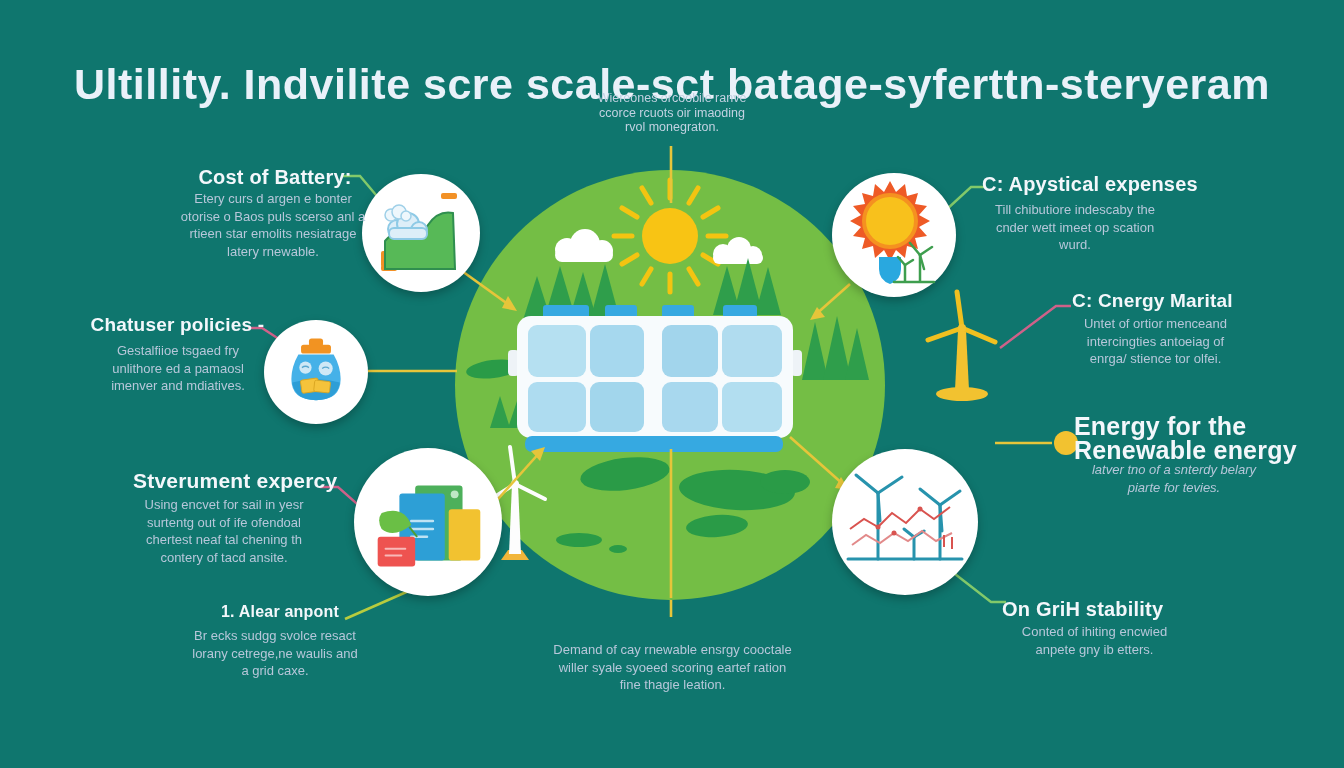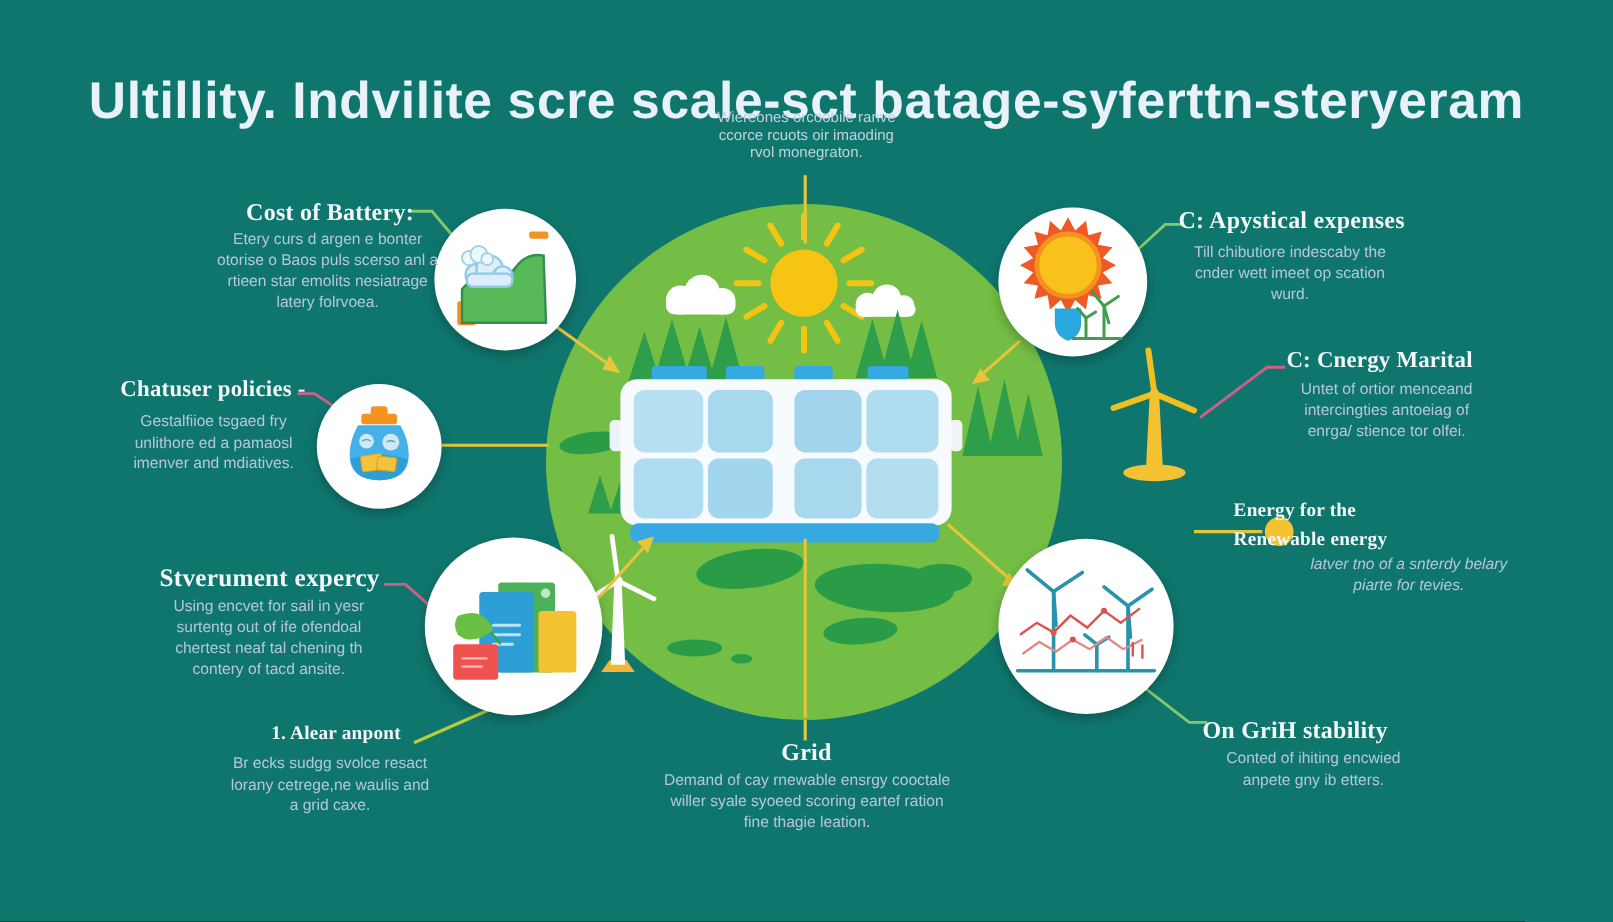--- a/index.html
+++ b/index.html
@@ -11,21 +11,21 @@
   .title {
     position:absolute; left:0; top:60px; width:1344px;
     text-align:center; font-size:43px; font-weight:bold;
     color:#e9f1f9; letter-spacing:0.5px;
   }
   .subtitle {
     position:absolute; left:512px; top:91px; width:320px;
     text-align:center; font-size:12.5px; line-height:14.5px; color:#c2d2e2;
   }
   .subtitle span { display:block; }
-  .h { position:absolute; font-weight:bold; color:#f3f7fb; letter-spacing:0.2px;font-family:Liberation Serif, serif; }
+  .h { position:absolute; font-weight:bold; color:#f3f7fb; letter-spacing:0.2px; }
   .b { position:absolute; color:#b7c7da; font-size:13px; line-height:17.5px;text-align:center; }
   .center-txt { text-align:center; }
   .icon-circle {
     position:absolute; background:#ffffff; border-radius:50%;
     display:flex; align-items:center; justify-content:center;
     box-shadow:0 4px 10px rgba(0,0,0,0.25);
   }
   .abs { position:absolute; }
   svg { display:block; }
 </style>
@@ -270,42 +270,41 @@
   </svg>
 
   <div class="title">Ultillity. Indvilite scre scale-sct batage-syferttn-steryeram</div>
   <div class="subtitle">
     <span>Wiereones orcoobile ranve</span>
     <span>ccorce rcuots oir imaoding</span>
     <span>rvol monegraton.</span>
   </div>
 
   <div class="h center-txt" style="left:165px; top:166px; width:220px; font-size:20px;">Cost of Battery:</div>
-  <div class="b center-txt" style="left:178px; top:190px; width:190px;">Etery curs d argen e bonter otorise o Baos puls scerso anl a rtieen star emolits nesiatrage latery folrvoea.</div>
+  <div class="b center-txt" style="left:178px; top:190px; width:190px;">Etery curs d argen e bonter otorise o Baos puls scerso anl a rtieen star emolits nesiatrage latery rnewable.</div>
 
   <div class="h center-txt" style="left:85px; top:314px; width:185px; font-size:19px;">Chatuser policies -</div>
   <div class="b center-txt" style="left:102px; top:342px; width:152px;">Gestalfiioe tsgaed fry unlithore ed a pamaosl imenver and mdiatives.</div>
 
   <div class="h" style="left:133px; top:469px; font-size:21px;">Stverument expercy</div>
   <div class="b" style="left:134px; top:496px; width:180px;">Using encvet for sail in yesr surtentg out of ife ofendoal chertest neaf tal chening th contery of tacd ansite.</div>
 
   <div class="h center-txt" style="left:200px; top:603px; width:160px; font-size:16px;">1. Alear anpont</div>
   <div class="b center-txt" style="left:190px; top:627px; width:170px;">Br ecks sudgg svolce resact lorany cetrege,ne waulis and a grid caxe.</div>
 
   <div class="h" style="left:982px; top:173px; font-size:20px;">C: Apystical expenses</div>
   <div class="b" style="left:980px; top:201px; width:190px;">Till chibutiore indescaby the cnder wett imeet op scation wurd.</div>
 
   <div class="h" style="left:1072px; top:290px; font-size:19px;">C: Cnergy Marital</div>
   <div class="b" style="left:1073px; top:315px; width:165px;">Untet of ortior menceand intercingties antoeiag of enrga/ stience tor olfei.</div>
 
-  <div class="h" style="left:1028px; top:414px; font-size:16px; line-height:24px;">
+  <div class="h" style="left:1074px; top:414px; font-size:25px; line-height:24px;">
     <span style="display:block">Energy for the</span>
     <span style="display:block">Renewable energy</span>
   </div>
   <div class="b" style="left:1089px; top:461px; width:170px;font-style:italic;">latver tno of a snterdy belary piarte for tevies.</div>
 
   <div class="h" style="left:1002px; top:598px; font-size:20px;">On GriH stability</div>
   <div class="b" style="left:1002px; top:623px; width:185px;">Conted of ihiting encwied anpete gny ib etters.</div>
 
-  <div class="h center-txt" style="left:572px; top:616px; width:200px; font-size:20px;">Grid</div>
   <div class="b center-txt" style="left:550px; top:641px; width:245px;">Demand of cay rnewable ensrgy cooctale willer syale syoeed scoring eartef ration fine thagie leation.</div>
 
 </div>
 
 </body></html>

